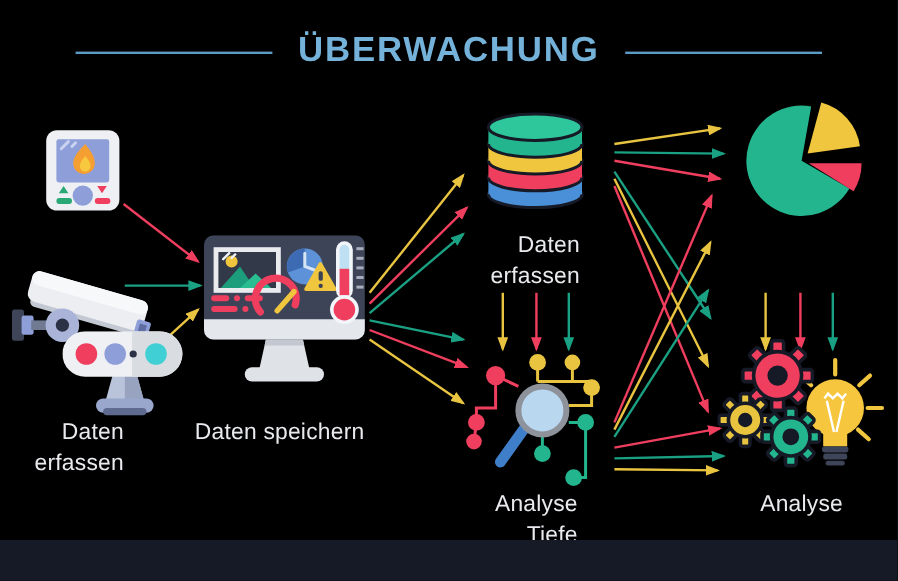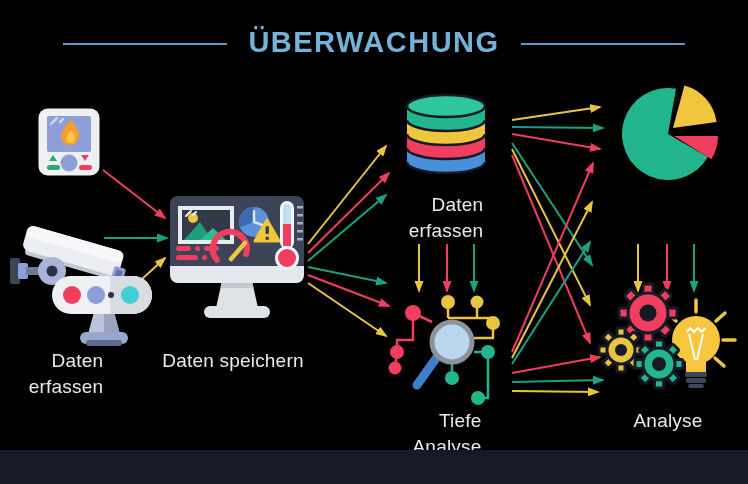--- a/index.html
+++ b/index.html
@@ -287,20 +287,20 @@
     <span class="ln">erfassen</span>
   </div>
   <div class="node-label" style="left:233px;top:348px;">
     <span class="ln">Daten speichern</span>
   </div>
   <div class="node-label" style="left:446px;top:192px;">
     <span class="ln">Daten</span>
     <span class="ln">erfassen</span>
   </div>
   <div class="node-label" style="left:447px;top:408px;">
+    <span class="ln">Analyse</span>
     <span class="ln">Tiefe</span>
-    <span class="ln">Analyse</span>
   </div>
   <div class="node-label" style="left:668px;top:408px;">
     <span class="ln">Analyse</span>
   </div>
 
 </div>
 
 </body></html>

